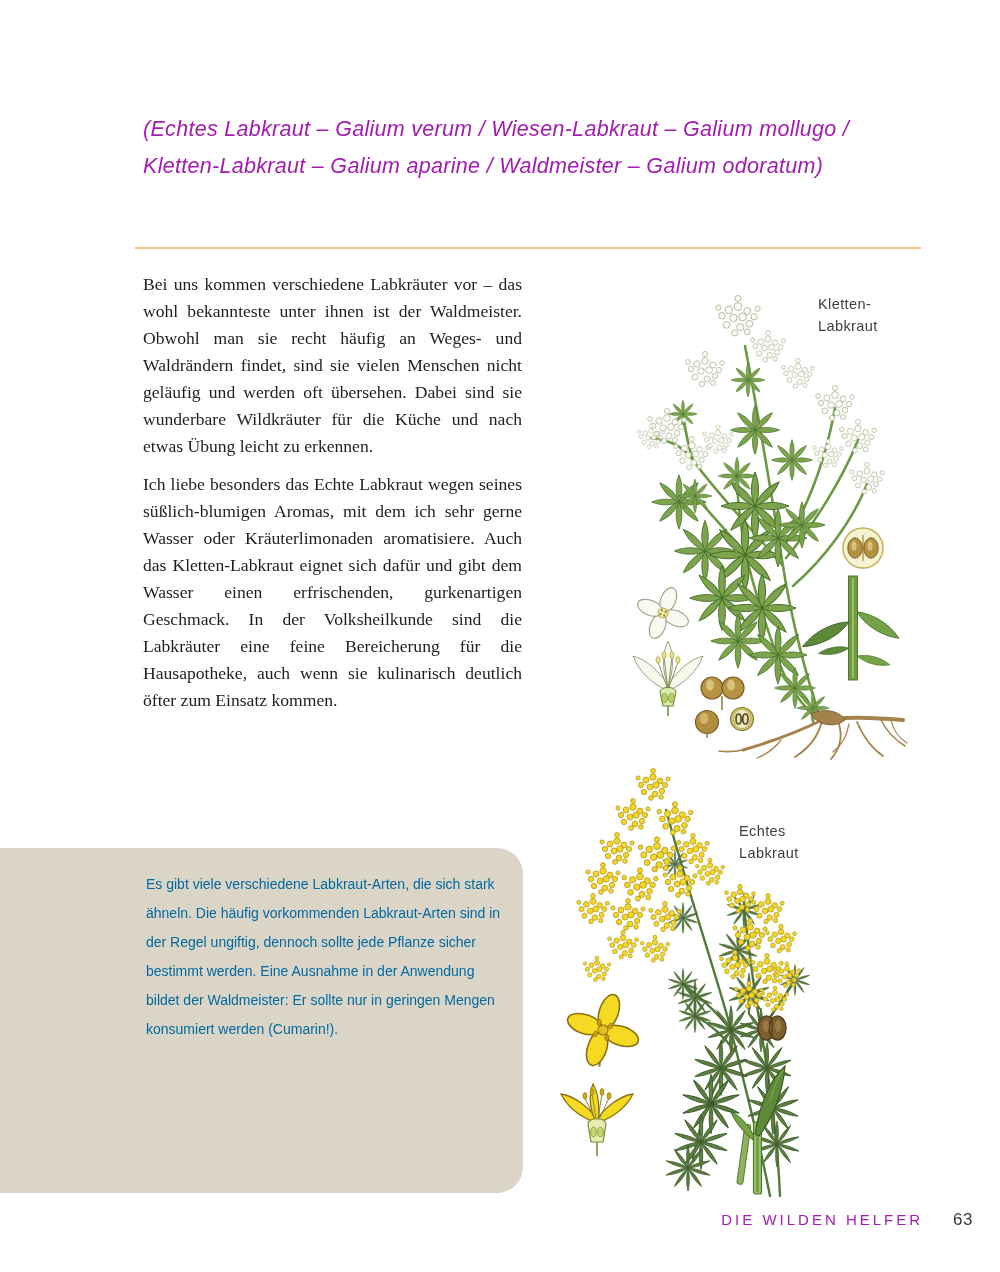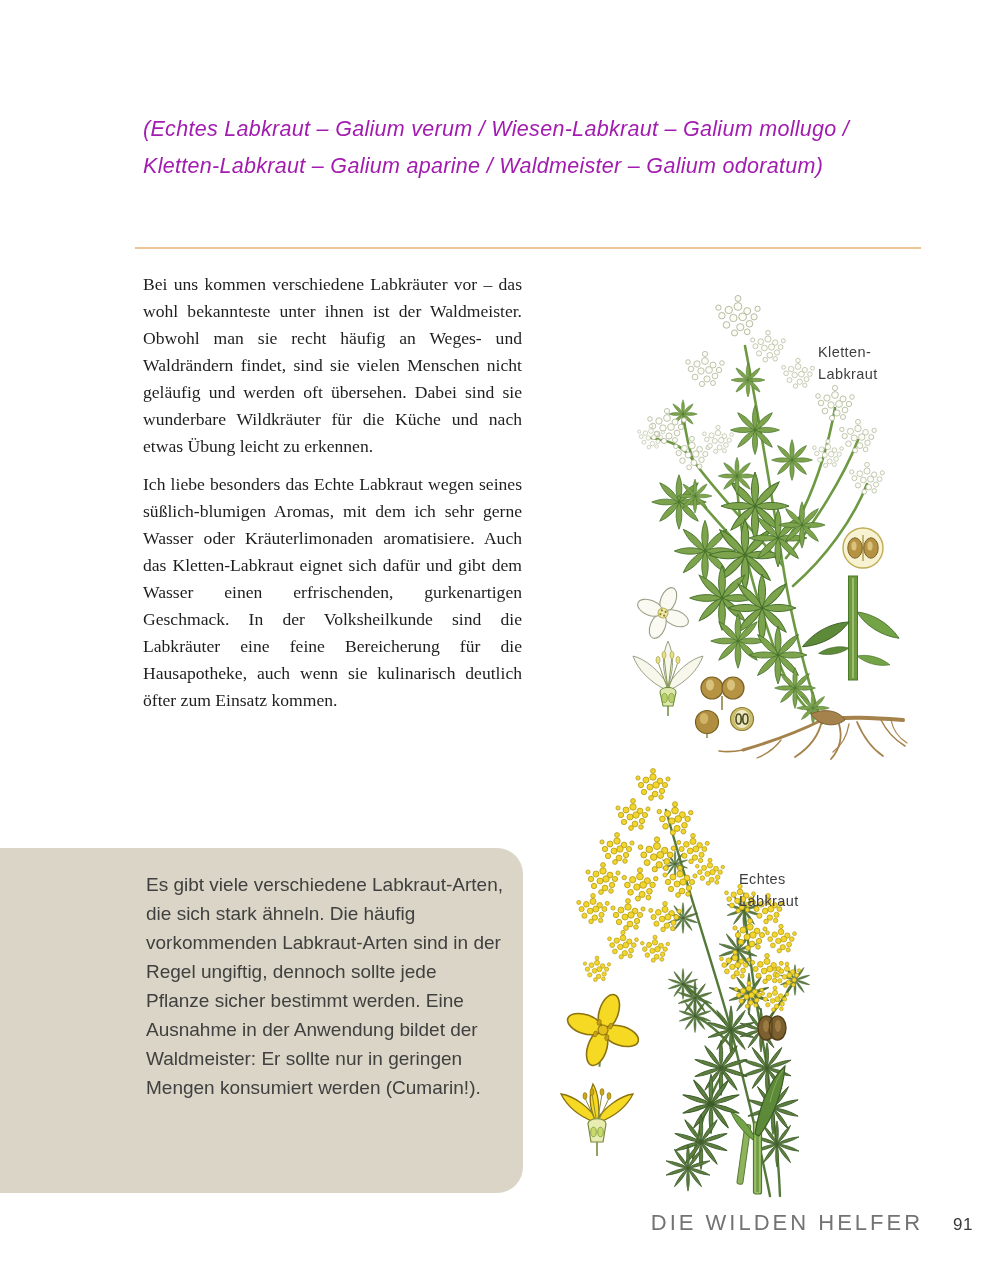--- a/index.html
+++ b/index.html
@@ -57,50 +57,49 @@
     padding: 22px 18px 0 146px;
   }
   .infobox h2 {
     font-size: 18.5px;
     font-weight: 700;
     letter-spacing: 0.4px;
     color: #4e5a33;
     margin-bottom: 17px;
   }
   .infobox p {
-    font-size: 19px;
+    font-size: 14px;
     line-height: 29px;
-    color: #404040;
+    color: #0369a1;
   }
   
   .plant-label {
     position: absolute;
     font-size: 14.5px;
     line-height: 22px;
     letter-spacing: 0.4px;
     color: #3e3e3e;
-    margin-top: 48px;
   }
   .label-kletten { left: 818px; top: 293px; }
   .label-echtes  { left: 739px; top: 820px; }
   .illu { position: absolute; }
   .illu-kletten { left: 595px; top: 288px; }
   .illu-echtes  { left: 535px; top: 768px; }
   
   .footer {
     position: absolute;
     right: 27px; top: 1210px;
     display: flex;
     align-items: baseline;
     gap: 30px;
   }
   .footer .section {
-    font-size: 22px;
+    font-size: 15px;
     letter-spacing: 3px;
-    color: #737373;
+    color: #a21caf;
   }
   .footer .pagenum {
     font-size: 17px;
     letter-spacing: 0.5px;
     color: #3a3a3a;
   }
 </style>
 </head>
 <body>
 
@@ -443,16 +442,16 @@
     </g>
   </svg>
 
   <div class="plant-label label-echtes">
     <div>Echtes</div>
     <div>Labkraut</div>
   </div>
 
   <div class="footer">
     <span class="section">DIE WILDEN HELFER</span>
-    <span class="pagenum">91</span>
+    <span class="pagenum">63</span>
   </div>
 
 </div>
 
 </body></html>

